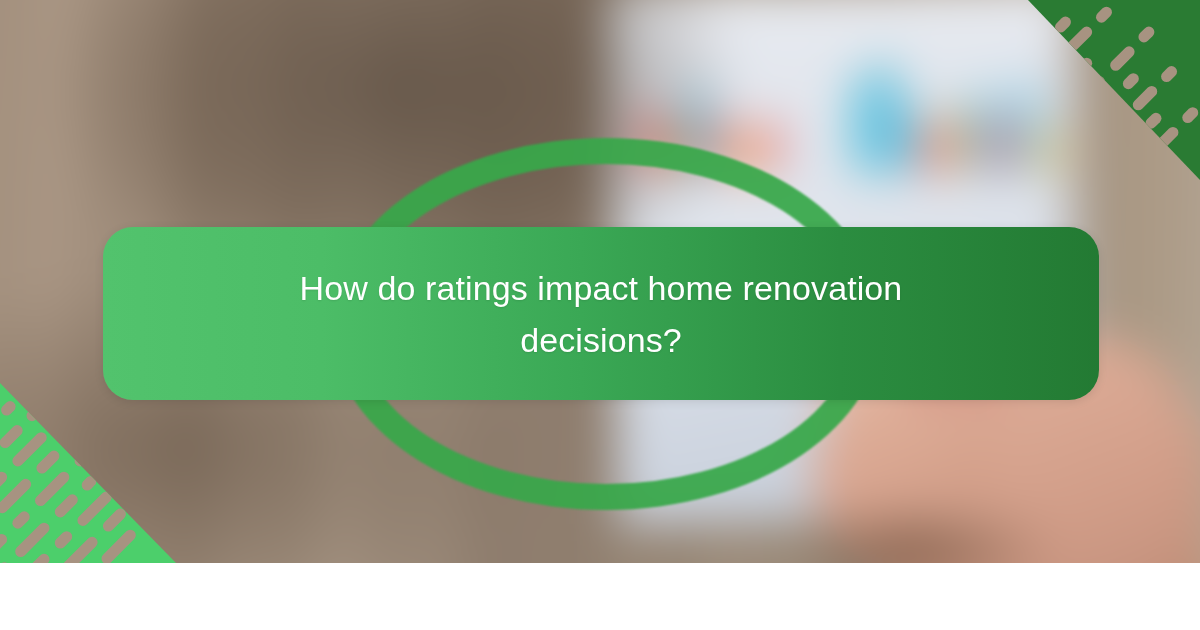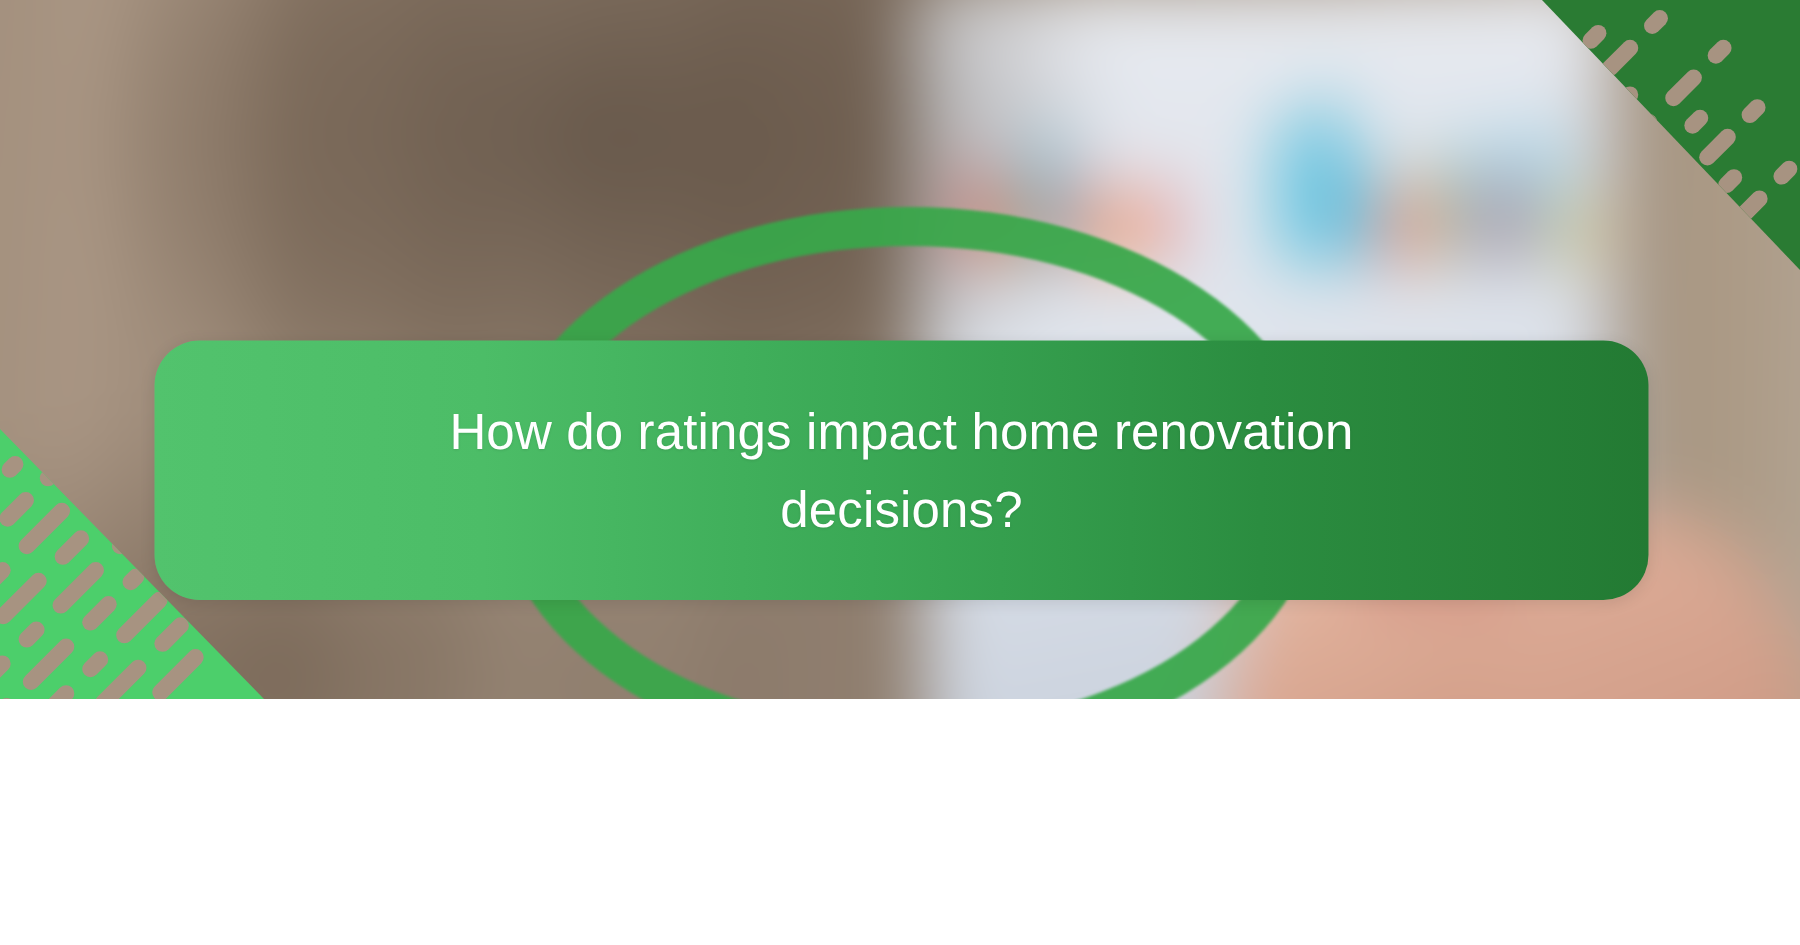--- a/index.html
+++ b/index.html
@@ -4,21 +4,21 @@
 <style>
   * { margin:0; padding:0; box-sizing:border-box; }
   html, body {
     width:1200px; height:630px;
     overflow:hidden;
     font-family:"Liberation Sans", sans-serif;
   }
 
   #stage {
     position:relative;
-    width:1200px; height:466px;
+    width:1200px; height:563px;
     overflow:hidden;
     background:#a89482;
   }
 
   
   .photo {
     position:absolute; inset:-60px;
     filter:blur(22px) saturate(1.02);
     transform:scale(1.06);
   }

